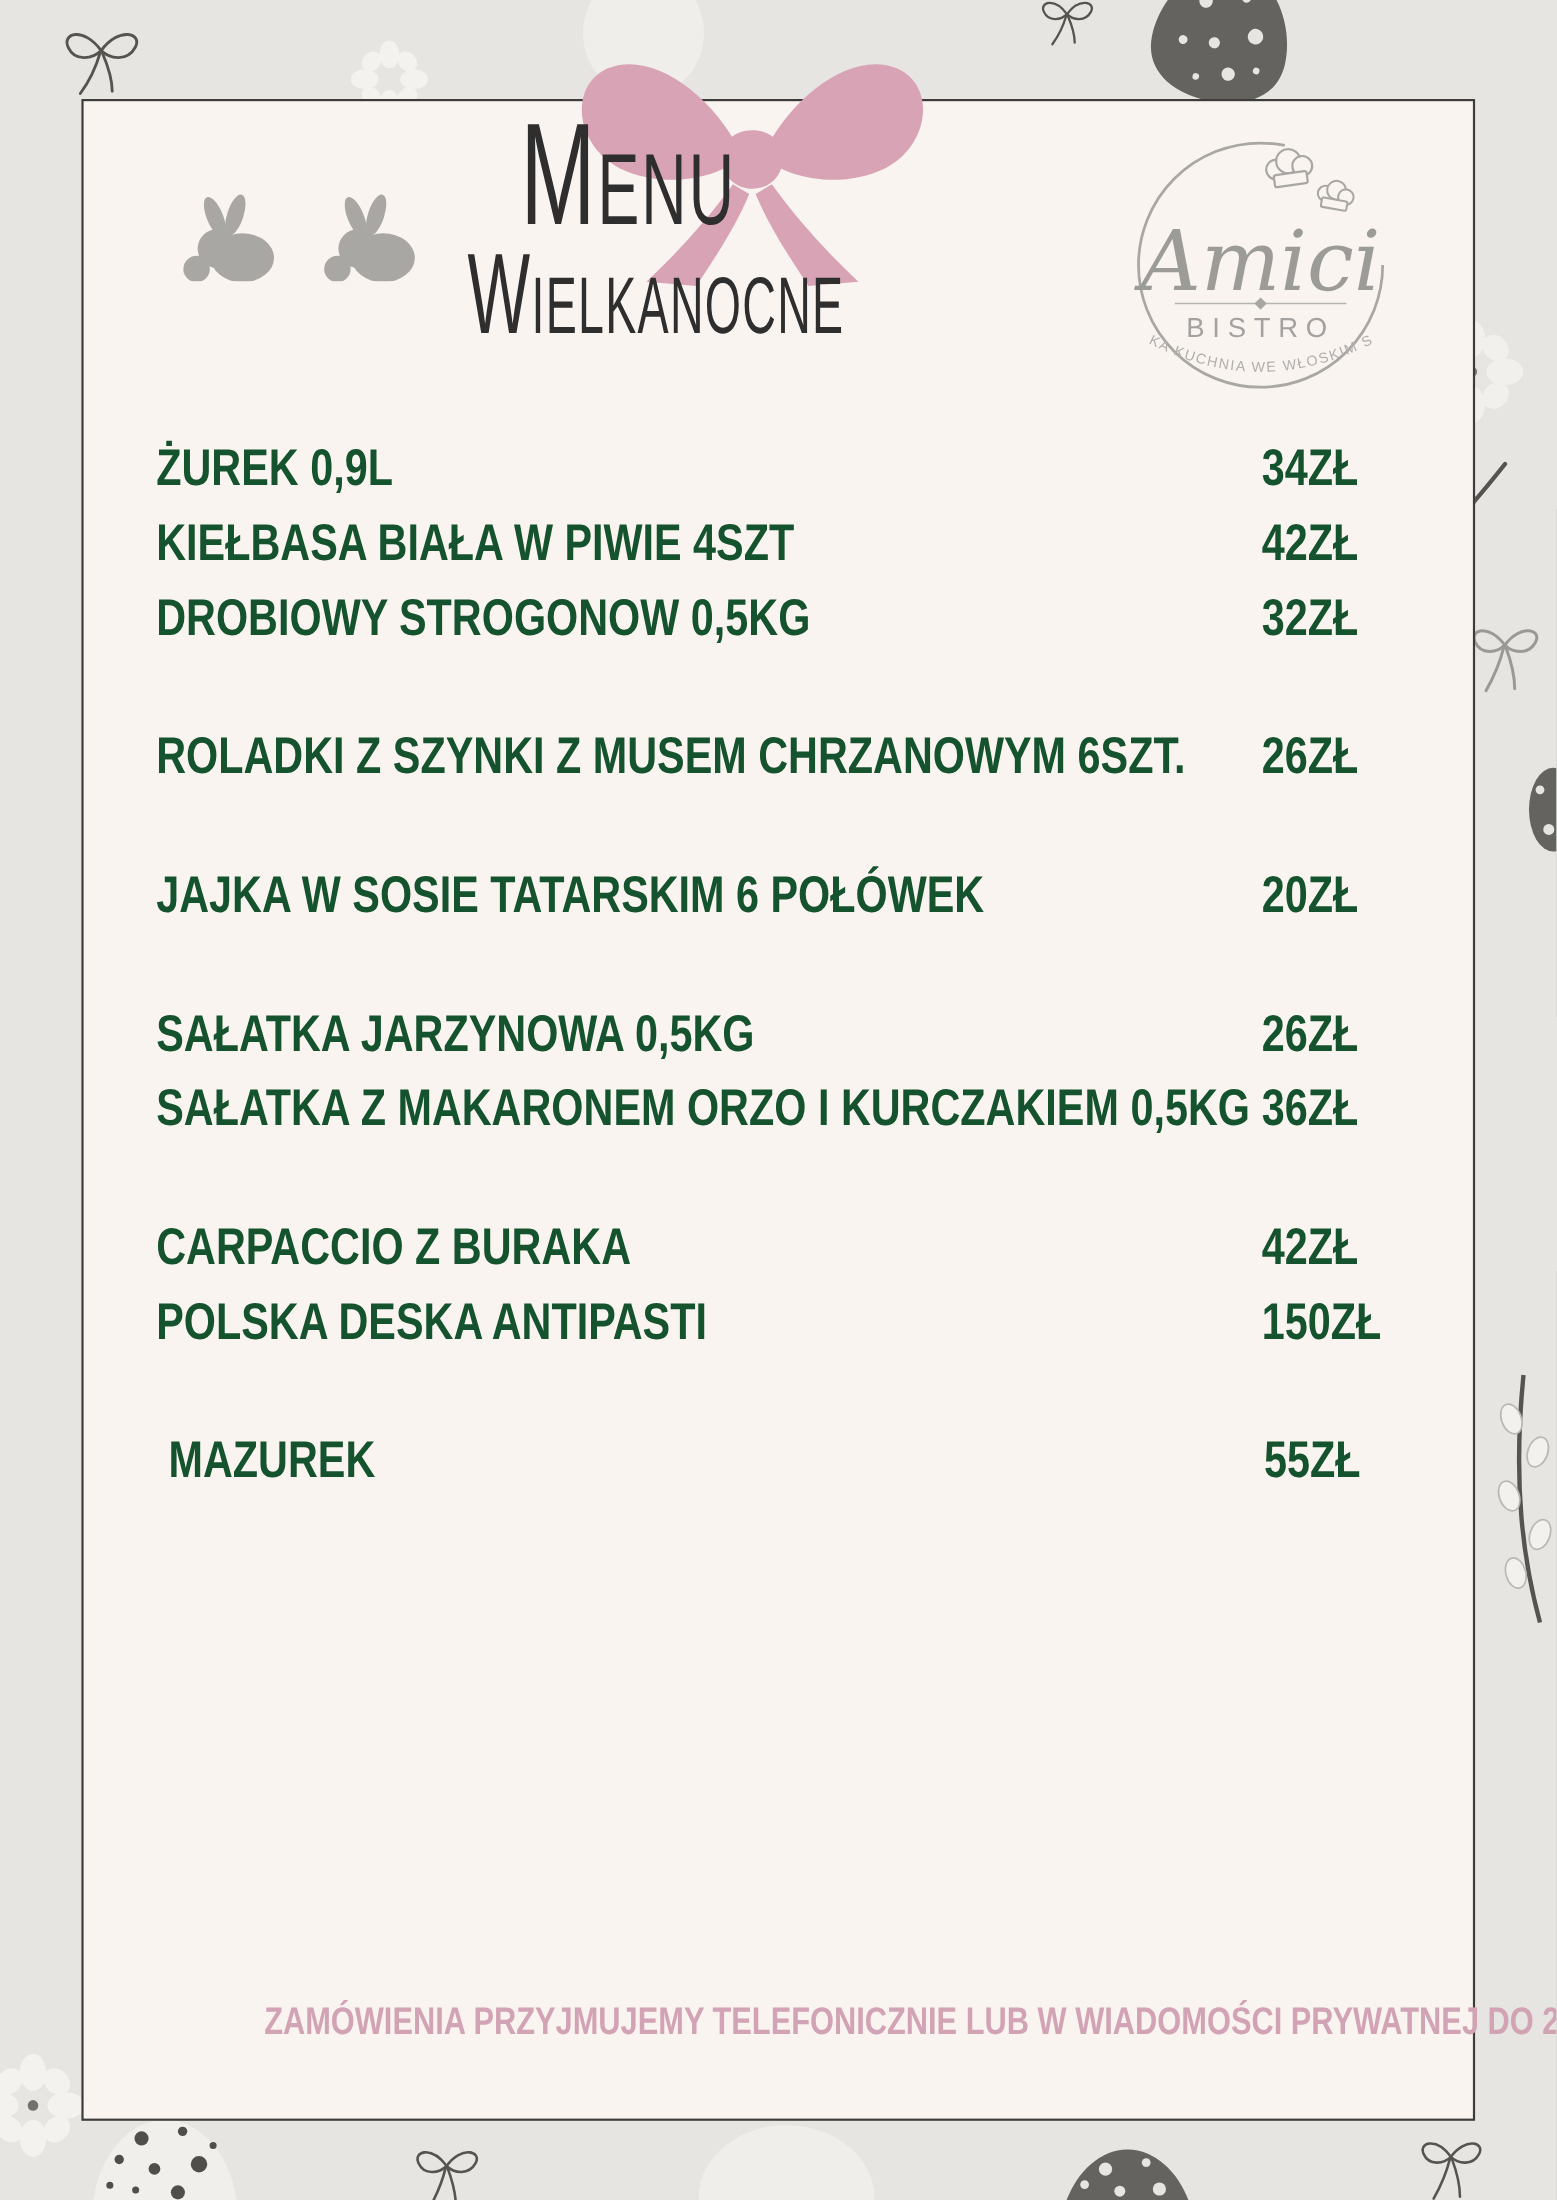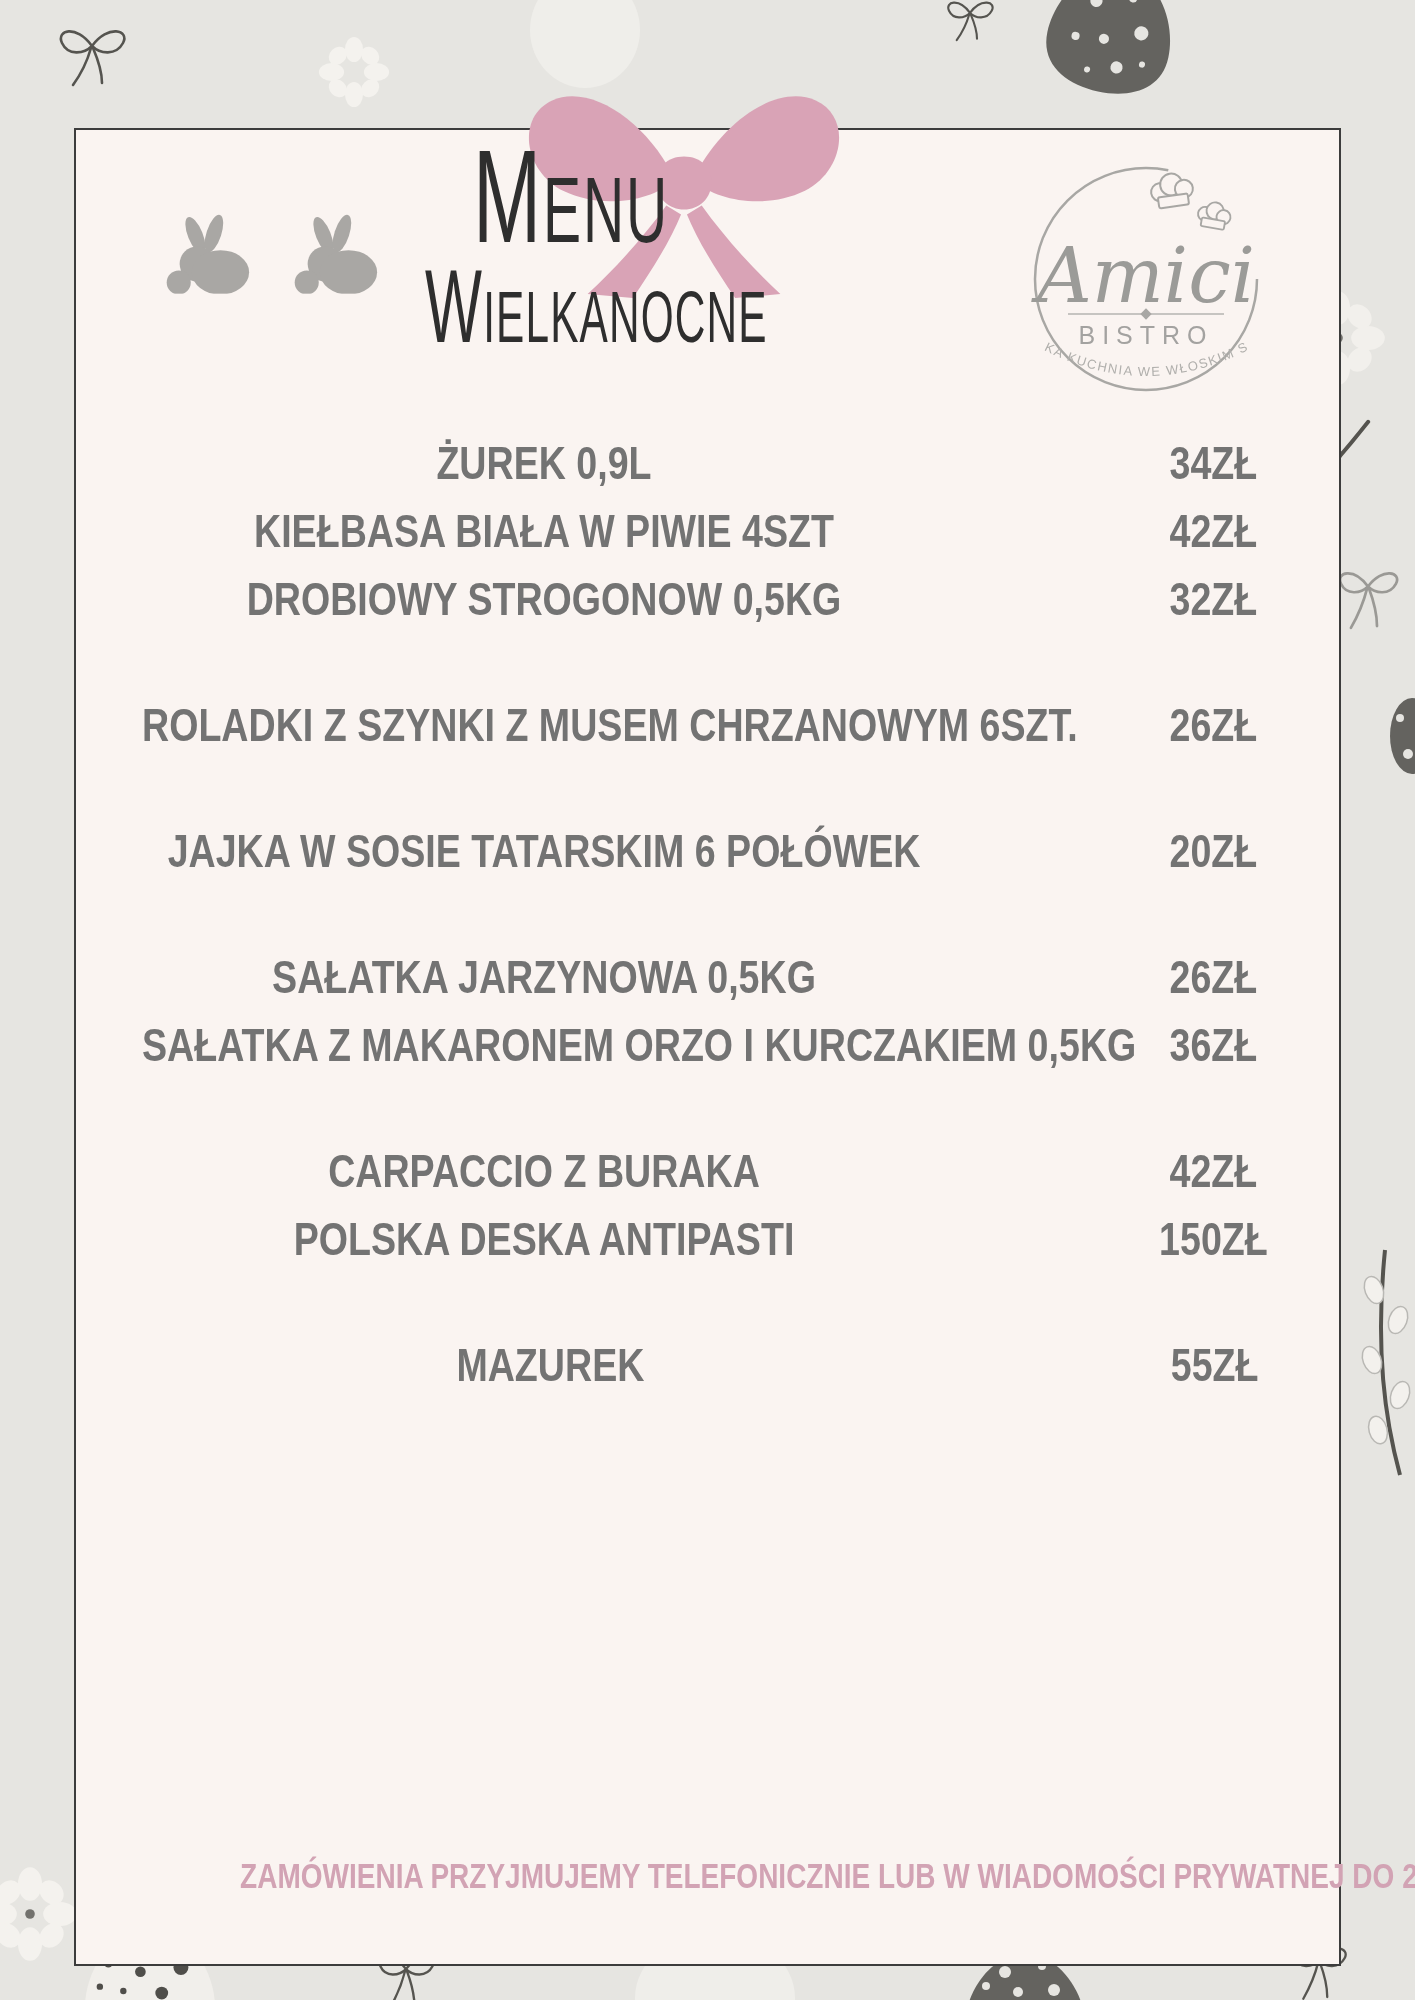--- a/index.html
+++ b/index.html
@@ -6,36 +6,36 @@
   .page{
     position:relative;width:1415px;height:2000px;overflow:hidden;
     background:#e6e5e1;
     font-family:"Liberation Sans",sans-serif;
   }
   .deco{position:absolute;z-index:0;}
   
   .card{
     position:absolute;z-index:1;
     left:74px;top:90px;width:1267px;height:1838px;
-    background:#faf4f1;border:2px solid #3c3c3c;box-sizing:border-box;margin-top:38px;
+    background:#faf4f1;border:2px solid #3c3c3c;box-sizing:border-box;
   }
   
   .bow{position:absolute;left:430px;top:-66px;width:356px;height:236px;z-index:1;}
   .bunnies{position:absolute;left:86px;top:84px;display:flex;gap:26px;z-index:1;}
   .title{position:absolute;left:225px;top:6px;width:540px;text-align:center;z-index:2;color:#2e2e2e;}
   .title .t1{display:inline-block;font-size:132px;line-height:122px;font-variant:small-caps;
     letter-spacing:3px;transform:scaleX(.62);transform-origin:center;white-space:nowrap;}
   .title .t2{display:inline-block;font-size:104px;line-height:96px;font-variant:small-caps;
     letter-spacing:2px;transform:scaleX(.58);transform-origin:center;white-space:nowrap;}
   .logo{position:absolute;left:920px;top:22px;width:300px;height:250px;z-index:1;}
   
   .menu-body{position:absolute;left:66px;top:298px;width:1171px;z-index:2;}
   .section{margin-top:58px;}
   .section:first-child{margin-top:0;}
-  .row{display:flex;height:68px;align-items:center;color:#737373;text-align:center;}
+  .row{display:flex;height:68px;align-items:center;color:#14532d;}
   .row .name{width:1005px;font-size:47px;font-weight:700;white-space:nowrap;
     transform:scaleX(.8);transform-origin:left center;}
   .row .price{width:166px;font-size:47px;font-weight:700;white-space:nowrap;
     transform:scaleX(.8);transform-origin:left center;}
   .row.indent .name{padding-left:14px;}
   
   .footer{position:absolute;left:0;top:1726px;width:100%;text-align:center;z-index:2;}
   .footer span{display:inline-block;font-size:35px;font-weight:700;color:#d2a3b4;
     white-space:nowrap;transform:scaleX(.8);transform-origin:center;}
 </style>

